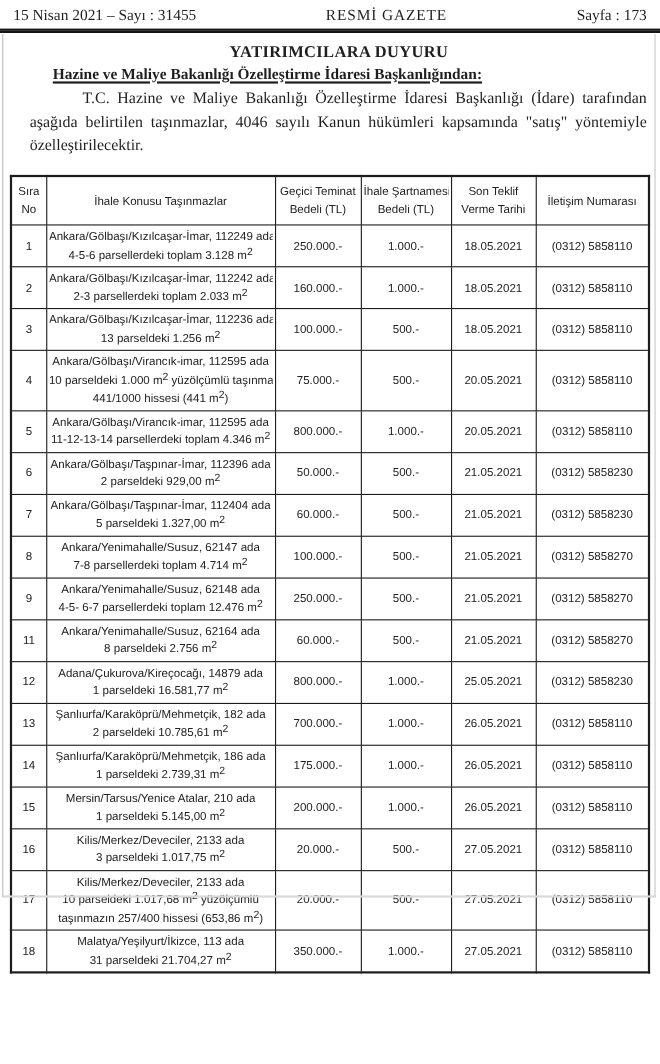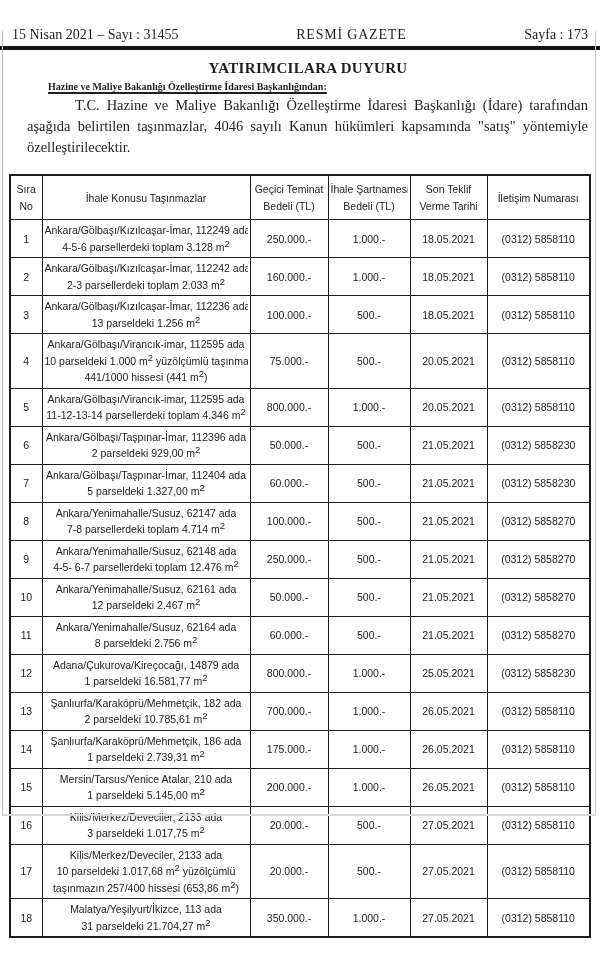--- a/index.html
+++ b/index.html
@@ -19,39 +19,39 @@
     border-right: 1px solid #c6c6c6;
     border-bottom: 2px solid #d9d9d9;
     pointer-events: none;
   }
 
   .masthead {
     display: flex; justify-content: space-between; align-items: baseline;
     padding: 7px 12px 3px 12px;
     font-size: 14px;
   }
-  .masthead .center { letter-spacing: 0.8px; margin-top: 20px; }
+  .masthead .center { letter-spacing: 0.8px; }
 
   .double-rule {
     height: 3px;
     border-top: 2px solid #151515;
     border-bottom: 2px solid #151515;
     width: 100%;
   }
 
   .doc-title {
     text-align: center;
     font-weight: bold;
     font-size: 15px;
     letter-spacing: 0.3px;
     margin: 10px 0 4px 16px;
   }
   .issuer {
     font-weight: bold;
-    font-size: 10px;
+    font-size: 14px;
     margin: 0 12px 3px 48px;
   }
   .issuer .u {
     text-decoration: underline;
     text-underline-offset: 2px;
     text-decoration-thickness: 1.5px;
   }
   .intro {
     margin: 0 12px 6px 27px;
     font-size: 14.5px;
@@ -261,31 +261,20 @@
     <td class="desc">
             <div class="ln">Ankara/Yenimahalle/Susuz, 62148 ada</div>
             <div class="ln">4-5- 6-7 parsellerdeki toplam 12.476 m<sup class="sq">2</sup></div>
           </td>
     <td class="val">250.000.-</td>
     <td class="val">500.-</td>
     <td class="val">21.05.2021</td>
     <td class="val">(0312) 5858270</td>
   </tr>
 
-  <tr>
-    <td class="no">10</td>
-    <td class="desc">
-            <div class="ln">Ankara/Yenimahalle/Susuz, 62161 ada</div>
-            <div class="ln">12 parseldeki 2.467 m<sup class="sq">2</sup></div>
-          </td>
-    <td class="val">50.000.-</td>
-    <td class="val">500.-</td>
-    <td class="val">21.05.2021</td>
-    <td class="val">(0312) 5858270</td>
-  </tr>
 
   <tr>
     <td class="no">11</td>
     <td class="desc">
             <div class="ln">Ankara/Yenimahalle/Susuz, 62164 ada</div>
             <div class="ln">8 parseldeki 2.756 m<sup class="sq">2</sup></div>
           </td>
     <td class="val">60.000.-</td>
     <td class="val">500.-</td>
     <td class="val">21.05.2021</td>

